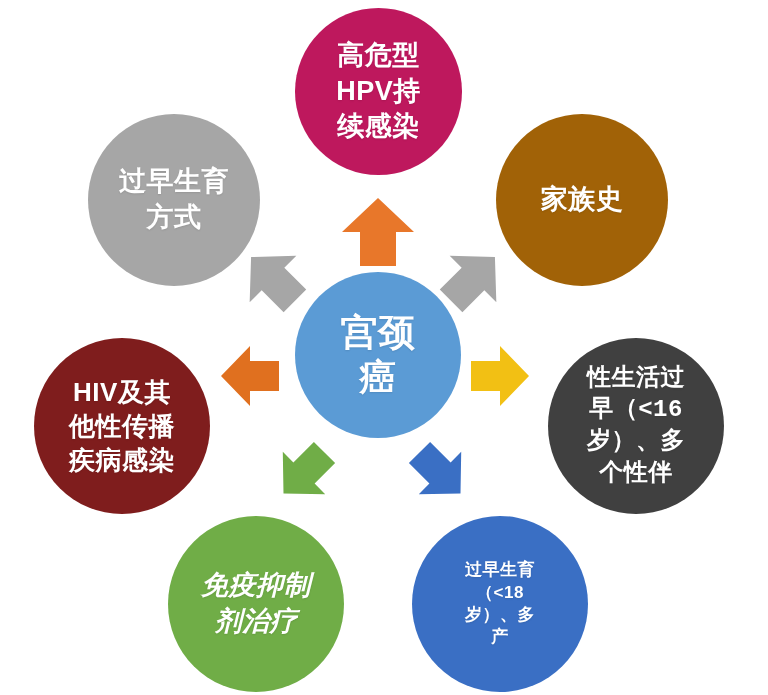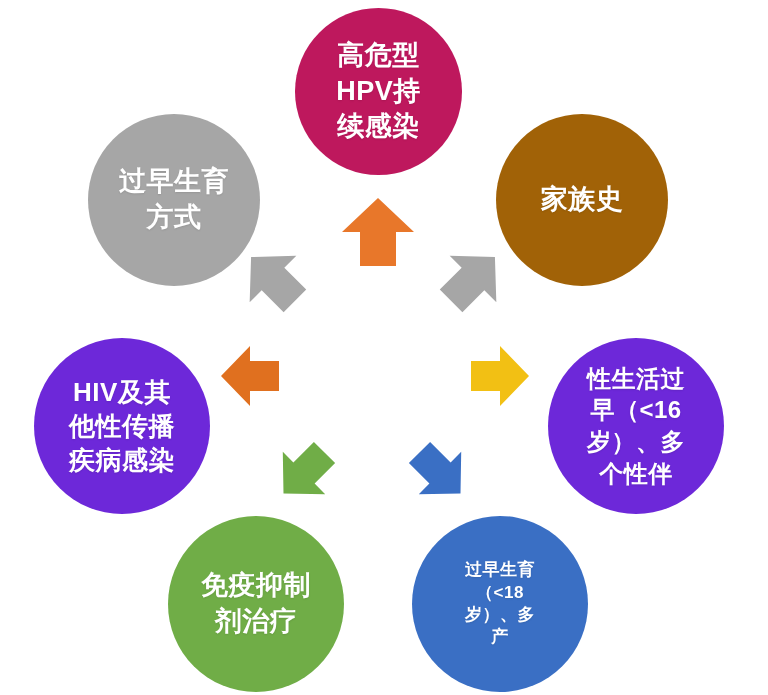--- a/index.html
+++ b/index.html
@@ -63,37 +63,38 @@
   #node-family {
     left: 496px; top: 114px;
     width: 172px; height: 172px;
     background: #a16207;
   }
   #node-family .label { font-size: 27px; }
 
   #node-hiv {
     left: 34px; top: 338px;
     width: 176px; height: 176px;
-    background: #6d28d9;
+    background: #7f1d1d;
   }
   #node-hiv .label { font-size: 26px; width: 90%; }
 
   #node-sexlife {
     left: 548px; top: 338px;
     width: 176px; height: 176px;
-    background: #6d28d9;
+    background: #404040;
+    font-family: Liberation Mono, monospace;
   }
   #node-sexlife .label { font-size: 24px; width: 84%; }
 
   #node-immuno {
     left: 168px; top: 516px;
     width: 176px; height: 176px;
     background: #70ad47;
   }
-  #node-immuno .label { font-size: 27px; }
+  #node-immuno .label { font-size: 27px; font-style: italic; }
 
   #node-birth {
     left: 412px; top: 516px;
     width: 176px; height: 176px;
     background: #3a6fc4;
   }
   #node-birth .label { font-size: 17px; width: 84%; }
 
   
   .arrow {
@@ -190,14 +191,18 @@
 剂治疗</span>
   </div>
 
   <div class="node" id="node-birth">
     <span class="label">过早生育
 （&lt;18
 岁）、多
 产</span>
   </div>
 
+  <div class="node" id="node-center">
+    <span class="label">宫颈
+癌</span>
+  </div>
 
 </div>
 
 </body></html>

